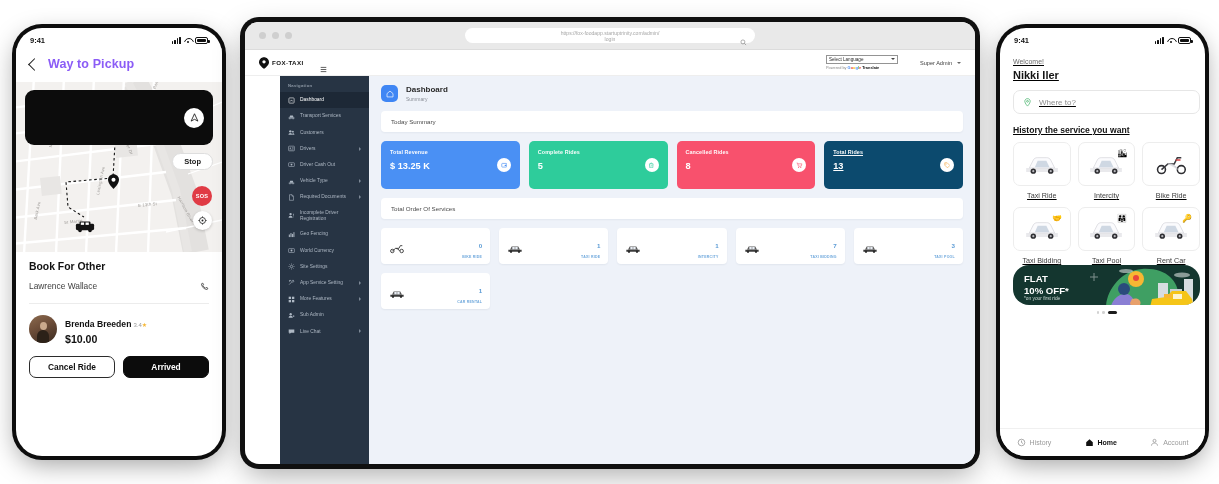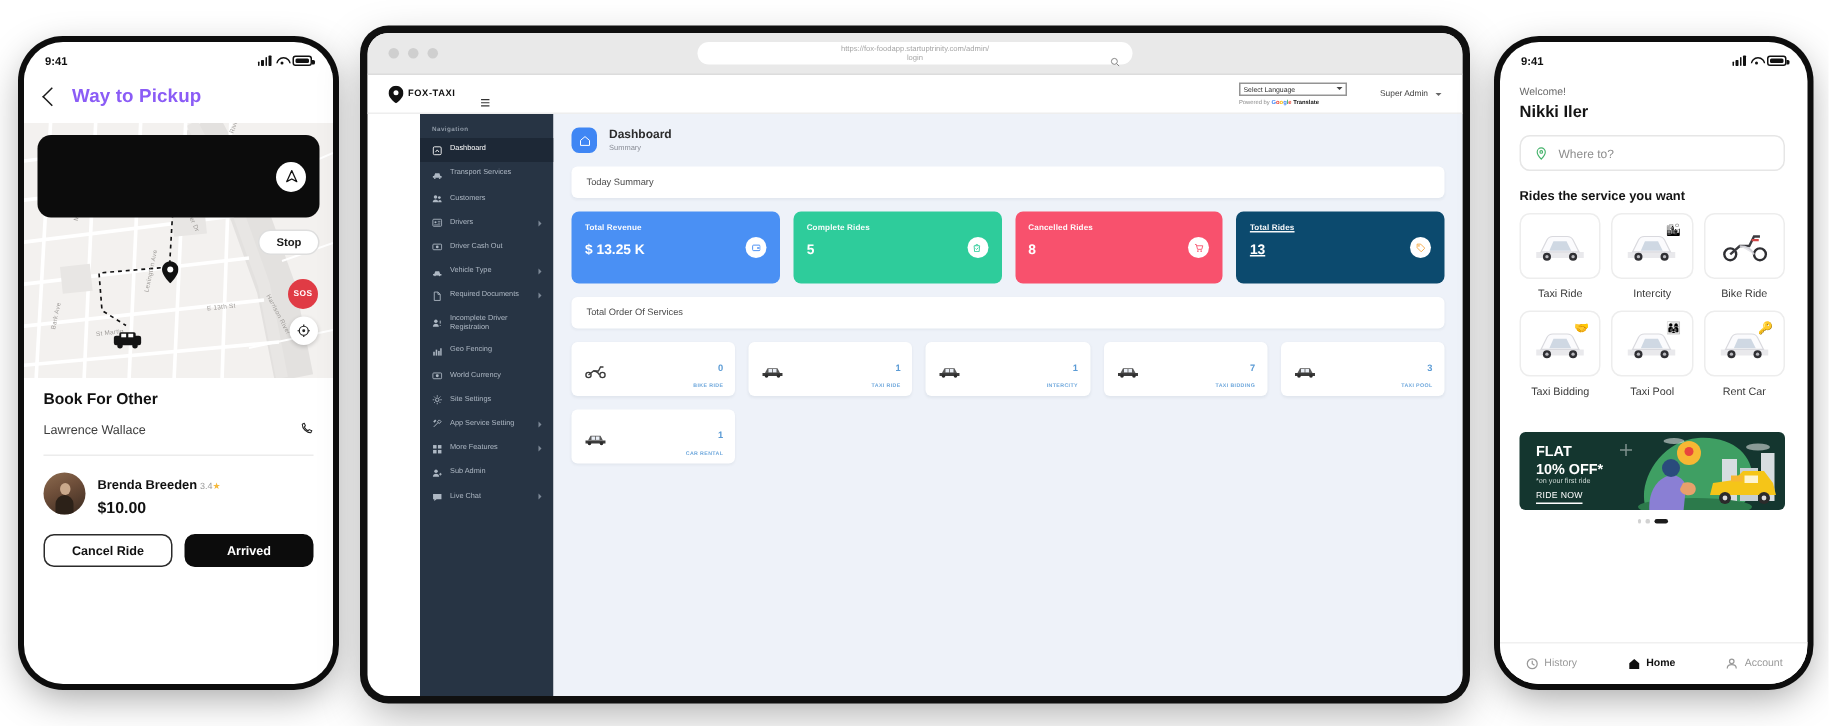--- a/index.html
+++ b/index.html
@@ -154,36 +154,36 @@
   .svcgrid { display:grid; grid-template-columns:repeat(5,1fr); gap:9px; }
   .svc { background:#fff; border-radius:4px; height:36px; padding:6px 8px; display:flex;
          align-items:center; justify-content:space-between; box-shadow:0 1px 2px rgba(16,30,54,.06);}
   .svc .sicn { width:16px; height:13px; flex:none; }
   .svc .sright { text-align:right; }
   .svc .snum { font-size:6.2px; color:#5b9bd5; font-weight:600; }
   .svc .slbl { font-size:3.5px; color:#6fa8dc; letter-spacing:.25px; margin-top:3px; font-weight:600;}
 
   
   #phone3 { left: 1000px; top: 28px; width: 205px; height: 428px; }
-  .p3 { padding: 6px 15px 0 13px; }
+  .p3 { padding: 6px 5px 0 13px; text-decoration: underline; }
   .welcome { font-size:7px; color:#6a6a6a; margin-top:4px;}
   .uname { font-size:11px; font-weight:700; color:#141414; margin-top:4px; }
   .whereto { margin-top:9px; height:24px; border:1px solid #e6e6e6; border-radius:7px; display:flex;
              align-items:center; gap:7px; padding:0 9px; }
   .whereto svg { width:9px; height:9px; }
   .whereto span { font-size:8px; color:#8d8d8d; }
   .selsvc { font-size:8.6px; font-weight:700; color:#141414; margin-top:11px; margin-bottom:7px;}
   .sgrid { display:grid; grid-template-columns:repeat(3,1fr); gap:7px; }
   .scell { text-align:center; }
   .stile { height:44px; border:1px solid #ededed; border-radius:7px; display:flex; align-items:center;
            justify-content:center; background:#fff; position:relative; }
   .stile svg { width:38px; height:26px; }
   .stile .badge { position:absolute; right:7px; top:6px; font-size:8px; }
   .slabel { font-size:7.2px; color:#3b3b3b; margin-top:5px; }
-  .promo { margin-top:23px; height:52px; border-radius:4px; background:#14362f; position:relative; overflow:hidden;}
+  .promo { margin-top:0; height:40px; border-radius:16px; background:#14362f; position:relative; overflow:hidden;}
   .promo .flat { position:absolute; left:11px; top:8px; font-size:9.6px; font-weight:700; color:#fff; line-height:1.22;}
   .promo .fine { position:absolute; left:11px; top:31px; font-size:4.8px; color:#cfdad6;}
   .promo .cta { position:absolute; left:11px; top:40px; font-size:5.8px; color:#fff;
                 border-bottom:1px solid #fff; padding-bottom:1px; letter-spacing:.2px;}
   .promo svg { position:absolute; right:0; top:0; height:56px; width:120px; }
   .dots3 { display:flex; gap:3px; justify-content:center; margin-top:6px; align-items:center;}
   .dots3 i { width:2.5px;height:2.5px;border-radius:50%;background:#d2d2d2;display:block;}
   .dots3 i.on { width:9px; border-radius:2px; background:#1c1c1c;}
   .botnav { position:absolute; left:0; right:0; bottom:0; height:28px; background:#fff;
             border-top:1px solid #f0f0f0; display:flex; align-items:center; justify-content:space-around; }
@@ -684,21 +684,21 @@
       <div class="uname">Nikki Iler</div>
 
       <div class="whereto">
         <svg viewBox="0 0 12 12">
             <path d="M6 .8C4 .8 2.4 2.4 2.4 4.4c0 2.6 3.6 6.4 3.6 6.4s3.6-3.8 3.6-6.4C9.6 2.4 8 .8 6 .8z" fill="none" stroke="#45b36b" stroke-width="1"></path>
             <circle cx="6" cy="4.4" r="1.2" fill="none" stroke="#45b36b" stroke-width="1"></circle>
           </svg>
         <span>Where to?</span>
       </div>
 
-      <div class="selsvc">Rides the service you want</div>
+      <div class="selsvc">History the service you want</div>
       <div class="sgrid" id="rider-services">
           <div class="scell">
             <div class="stile">
               <svg viewBox="0 0 48 30">
                 <path d="M4 20h40v5H4z" fill="#e9e9ec"></path>
                 <path d="M8 20 L13 10 C14 8 16 7 18 7 h12 c2 0 4 1 5 3 l5 10Z" fill="#fbfbfd" stroke="#d9d9de" stroke-width="1"></path>
                 <path d="M15 19 L18.5 11 h11 L33.5 19Z" fill="#cfd8e3"></path>
                 <circle cx="13" cy="24" r="3.4" fill="#2f2f33"></circle>
                 <circle cx="35" cy="24" r="3.4" fill="#2f2f33"></circle>
                 <circle cx="13" cy="24" r="1.4" fill="#b9b9be"></circle>

